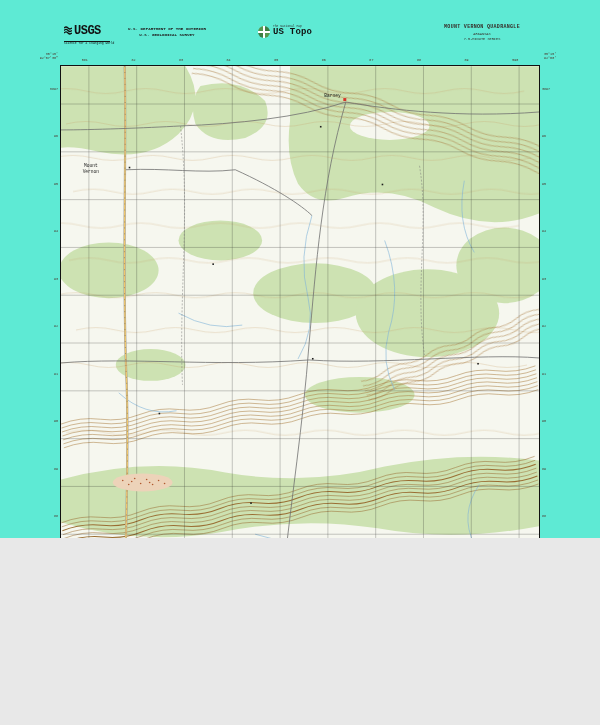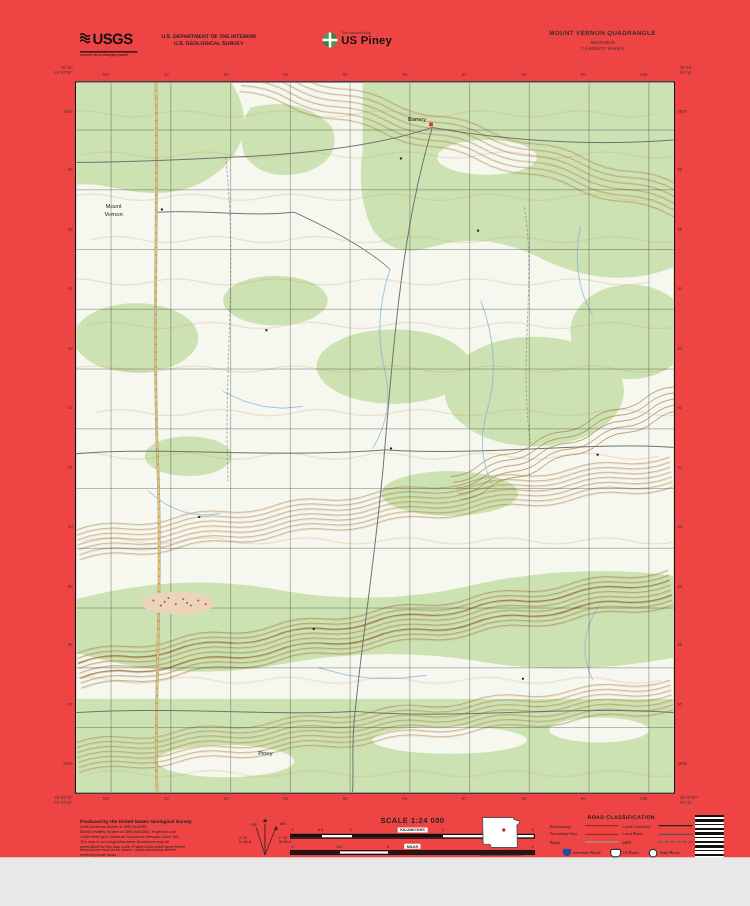--- a/index.html
+++ b/index.html
@@ -1,17 +1,17 @@
 <!DOCTYPE html>
 <html><head>
 <meta charset="utf-8">
 <style>
   html,body{margin:0;padding:0;background:#e8e8e8;}
-  .sheet{position:relative;width:600px;height:686px;background:#ef4444;overflow:hidden;
-         font-family:Liberation Sans, sans-serif;color:#222;}
+  .sheet{position:relative;width:600px;height:538px;background:#5eead4;overflow:hidden;
+         font-family:Liberation Mono, monospace;color:#222;}
   .abs{position:absolute;}
 
   
   .usgs-logo{left:64px;top:22px;width:46px;}
   .usgs-row{display:flex;align-items:center;gap:2px;}
   .usgs-word{font-size:12px;font-weight:bold;letter-spacing:-0.5px;color:#111;}
   .usgs-tag{font-size:3px;color:#111;border-top:1px solid #111;margin-top:0.5px;white-space:nowrap;}
   .dept{left:112px;top:26px;width:110px;text-align:center;font-size:4.2px;font-weight:bold;line-height:1.5;color:#222;}
   .ustopo{left:258px;top:25px;display:flex;align-items:center;gap:3px;}
   .ustopo-globe{width:12px;height:12px;border-radius:50%;background:
@@ -127,21 +127,21 @@
 
   <div class="abs dept">
     <div>U.S. DEPARTMENT OF THE INTERIOR</div>
     <div>U.S. GEOLOGICAL SURVEY</div>
   </div>
 
   <div class="abs ustopo">
     <span class="ustopo-globe"></span>
     <span class="ustopo-text">
       <span class="ustopo-small">The National Map</span>
-      <span class="ustopo-big">US Piney</span>
+      <span class="ustopo-big">US Topo</span>
     </span>
   </div>
 
   <div class="abs quad-title">
     <div class="l1">MOUNT VERNON QUADRANGLE</div>
     <div class="l2">ARKANSAS</div>
     <div class="l3">7.5-MINUTE SERIES</div>
   </div>
 
   <div class="abs corner c-tl">

